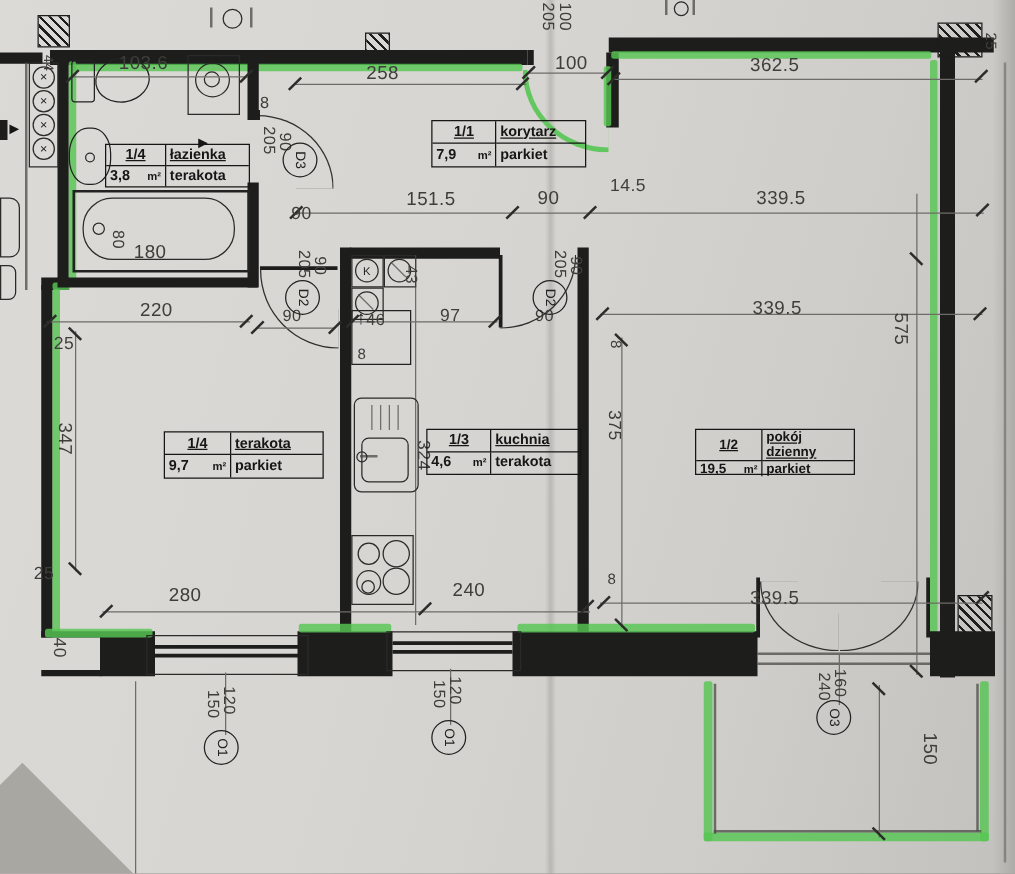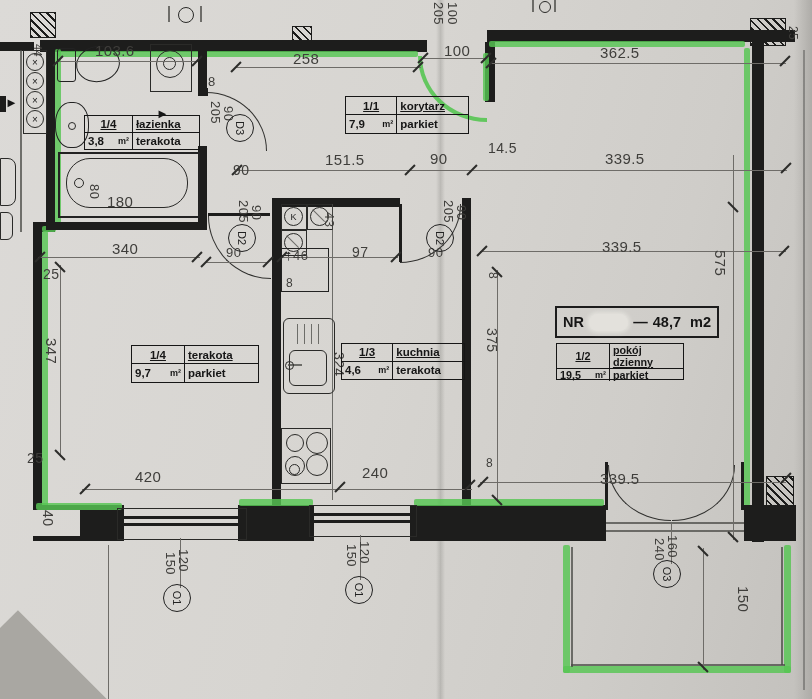--- a/index.html
+++ b/index.html
@@ -242,31 +242,31 @@
   <div class="dim" style="left:95px;top:42px;">103.6</div>
   <div class="dim" style="left:293px;top:50px;">258</div>
   <div class="dim" style="left:444px;top:42px;">100</div>
   <div class="dim" style="left:600px;top:44px;">362.5</div>
   <div class="dim fs13" style="left:208px;top:74px;">8</div>
   <div class="dim" style="left:325px;top:151px;">151.5</div>
   <div class="dim" style="left:430px;top:150px;">90</div>
   <div class="dim fs14" style="left:488px;top:140px;">14.5</div>
   <div class="dim" style="left:605px;top:150px;">339.5</div>
   <div class="dim fs14" style="left:233px;top:162px;">90</div>
-  <div class="dim" style="left:112px;top:240px;">340</div>
+  <div class="dim" style="left:112px;top:240px;">220</div>
   <div class="dim" style="left:602px;top:238px;">339.5</div>
   <div class="dim fs13" style="left:226px;top:245px;">90</div>
   <div class="dim fs13" style="left:428px;top:245px;">90</div>
   <div class="dim fs13" style="left:293px;top:248px;">46</div>
   <div class="dim fs14" style="left:352px;top:244px;">97</div>
   <div class="dim fs12" style="left:286px;top:276px;">8</div>
   <div class="dim fs14" style="left:43px;top:266px;">25</div>
   <div class="dim fs14" style="left:27px;top:450px;">25</div>
   <div class="dim" style="left:107px;top:155px;margin-top:38px;">180</div>
-  <div class="dim" style="left:135px;top:468px;">420</div>
+  <div class="dim" style="left:135px;top:468px;">280</div>
   <div class="dim" style="left:362px;top:464px;">240</div>
   <div class="dim fs12" style="left:486px;top:456px;">8</div>
   <div class="dim" style="left:600px;top:470px;">339.5</div>
 
   <div class="dim vdim fs11" style="left:44px;top:44px;">44</div>
   <div class="dim vdim fs12" style="left:800px;top:26px;">25</div>
   <div class="dim vdim fs15" style="left:729px;top:250px;">575</div>
   <div class="dim vdim fs14" style="left:500px;top:328px;">375</div>
   <div class="dim vdim fs14" style="left:347px;top:352px;">324</div>
   <div class="dim vdim" style="left:60px;top:338px;">347</div>
@@ -308,27 +308,20 @@
   <div class="codec" style="left:345px;top:576px;">
       <span>O1</span>
     </div>
 
   <div class="dim vdim fs13" style="left:667px;top:538px;">240</div>
   <div class="dim vdim fs13" style="left:680px;top:535px;">160</div>
   <div class="codec" style="left:653px;top:560px;">
       <span>O3</span>
     </div>
 
-  <div class="abs" style="left:555px;top:306px;width:148px;height:28px;border:2px solid #1c1c1c;display:flex;align-items:center;gap:5px;padding:0 6px;color:#161616;font-size:14.5px;font-weight:600;">
-    <span>NR</span>
-    <span style="display:inline-block;width:40px;height:17px;background:#e3e1dc;border-radius:9px;box-shadow:0 0 4px 2px rgba(230,228,223,.9);"></span>
-    <span>—</span>
-    <span>48,7</span>
-    <span style="margin-left:4px;">m2</span>
-  </div>
 
   <div class="rbox" style="left:345px;top:96px;width:122px;height:36px;">
     <div class="c1 r1">1/1</div>
     <div class="r1">korytarz</div>
     <div class="c1 area">
         <span>7,9</span>
         <span class="unit">m²</span>
       </div>
     <div>parkiet</div>
   </div>

